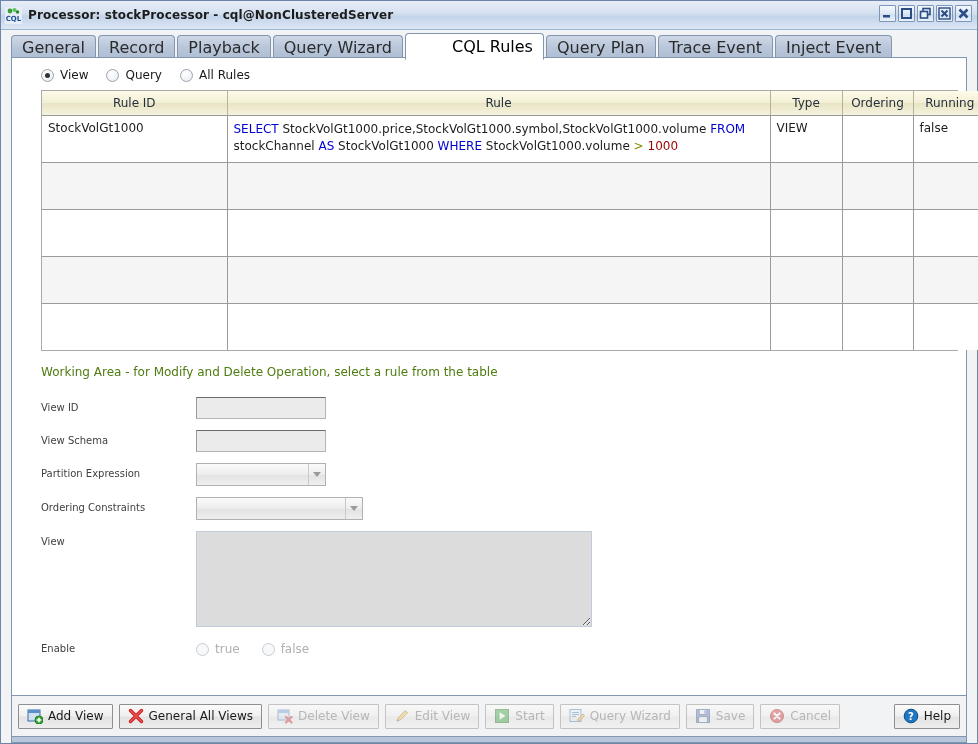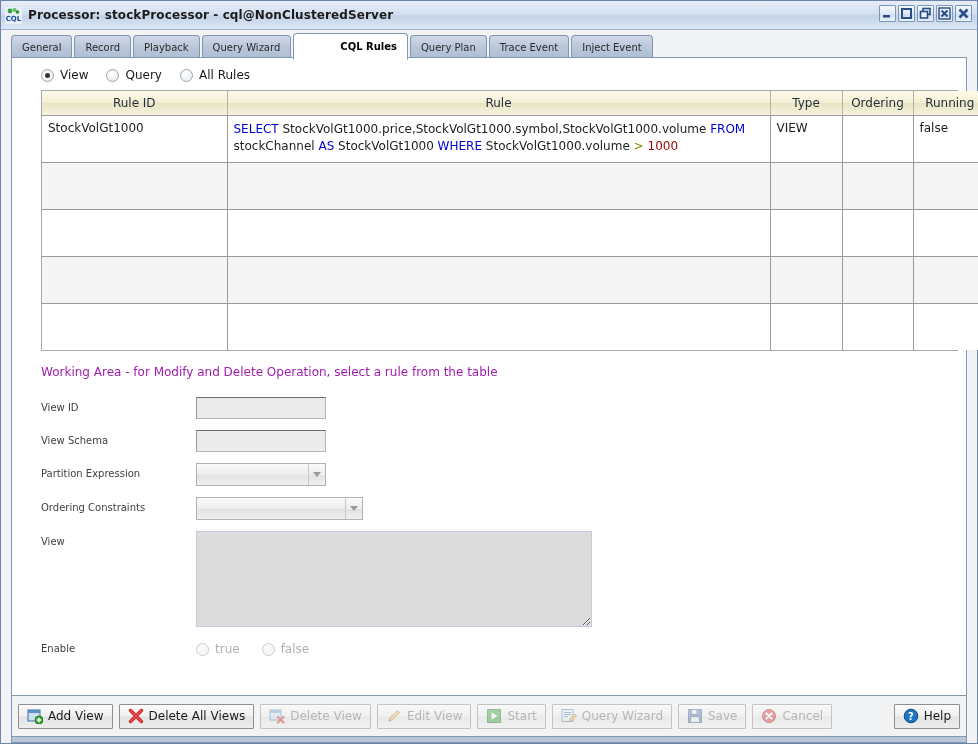--- a/index.html
+++ b/index.html
@@ -59,31 +59,31 @@
     display: flex; align-items: flex-end;
     position: relative;
     background: #f2f3f5;
     flex: none;
   }
   .tab {
     height: 24px;
     padding: 0 10px;
     margin-right: 2px;
     display: flex; align-items: center;
-    font-size: 10px; color: #2b2b2b;
+    font-size: 16px; color: #2b2b2b;
     border: 1px solid #8296b0;
     border-bottom: none;
     border-radius: 4px 4px 0 0;
     background: linear-gradient(to bottom, #cfd8e6 0%, #b9c6da 50%, #aebdd3 100%);
     position: relative; top: 1px;
     white-space: nowrap;
   }
   .tab.active {
     background: #ffffff;
-    font-weight: bold;
+    font-weight: normal;
     color: #000;
     height: 27px;
     top: 2px;
     z-index: 3;
     border-bottom: 1px solid #fff;
     padding-left: 46px;
   }
 
   
   .panel {
@@ -153,21 +153,21 @@
   .op  { color: #8a8a00; }
   .num { color: #9e0000; }
 
   
   .working {
     flex: 1;
     padding: 14px 8px 0 8px;
     display: flex; flex-direction: column;
     min-height: 0;
   }
-  .working-title { font-size: 12px; color: #a21caf; margin-bottom: 18px; }
+  .working-title { font-size: 12px; color: #4d7c0f; margin-bottom: 18px; }
   .form { }
   .frow { display: flex; align-items: flex-start; margin-bottom: 11px; }
   .flabel {
     width: 155px; padding-right: 14px;
     font-size: 10px; color: #404040; line-height: 22px;
     flex: none;
   }
   .finput {
     width: 130px; height: 22px;
     background: #ebebeb;
@@ -455,21 +455,21 @@
             <circle cx="12" cy="12" r="4" fill="#39a93b" stroke="#1d7a1f"></circle>
             <path d="M12 9.7v4.6M9.7 12h4.6" stroke="#fff" stroke-width="1.6"></path>
           </svg></span>
         <span>Add View</span>
       </div>
       <div class="btn">
         <span class="ico"><svg width="16" height="16" viewBox="0 0 16 16" style="opacity:1">
             <path d="M2.5 2.5 L13.5 13.5 M13.5 2.5 L2.5 13.5" stroke="#cc1f1f" stroke-width="3.4" stroke-linecap="round"></path>
             <path d="M2.5 2.5 L13.5 13.5 M13.5 2.5 L2.5 13.5" stroke="#ef5555" stroke-width="1.4" stroke-linecap="round"></path>
           </svg></span>
-        <span>Delete All Views</span>
+        <span>General All Views</span>
       </div>
       <div class="btn disabled">
         <span class="ico"><svg width="16" height="16" viewBox="0 0 16 16" style="opacity:0.38">
             <rect x="1" y="2" width="11" height="10" fill="#cfe0f2" stroke="#3a6ea5"></rect>
             <rect x="1" y="2" width="11" height="3" fill="#5b8fc9"></rect>
             <path d="M9 9 L14.5 14.5 M14.5 9 L9 14.5" stroke="#cc1f1f" stroke-width="2.4" stroke-linecap="round"></path>
           </svg></span>
         <span>Delete View</span>
       </div>
       <div class="btn disabled">

